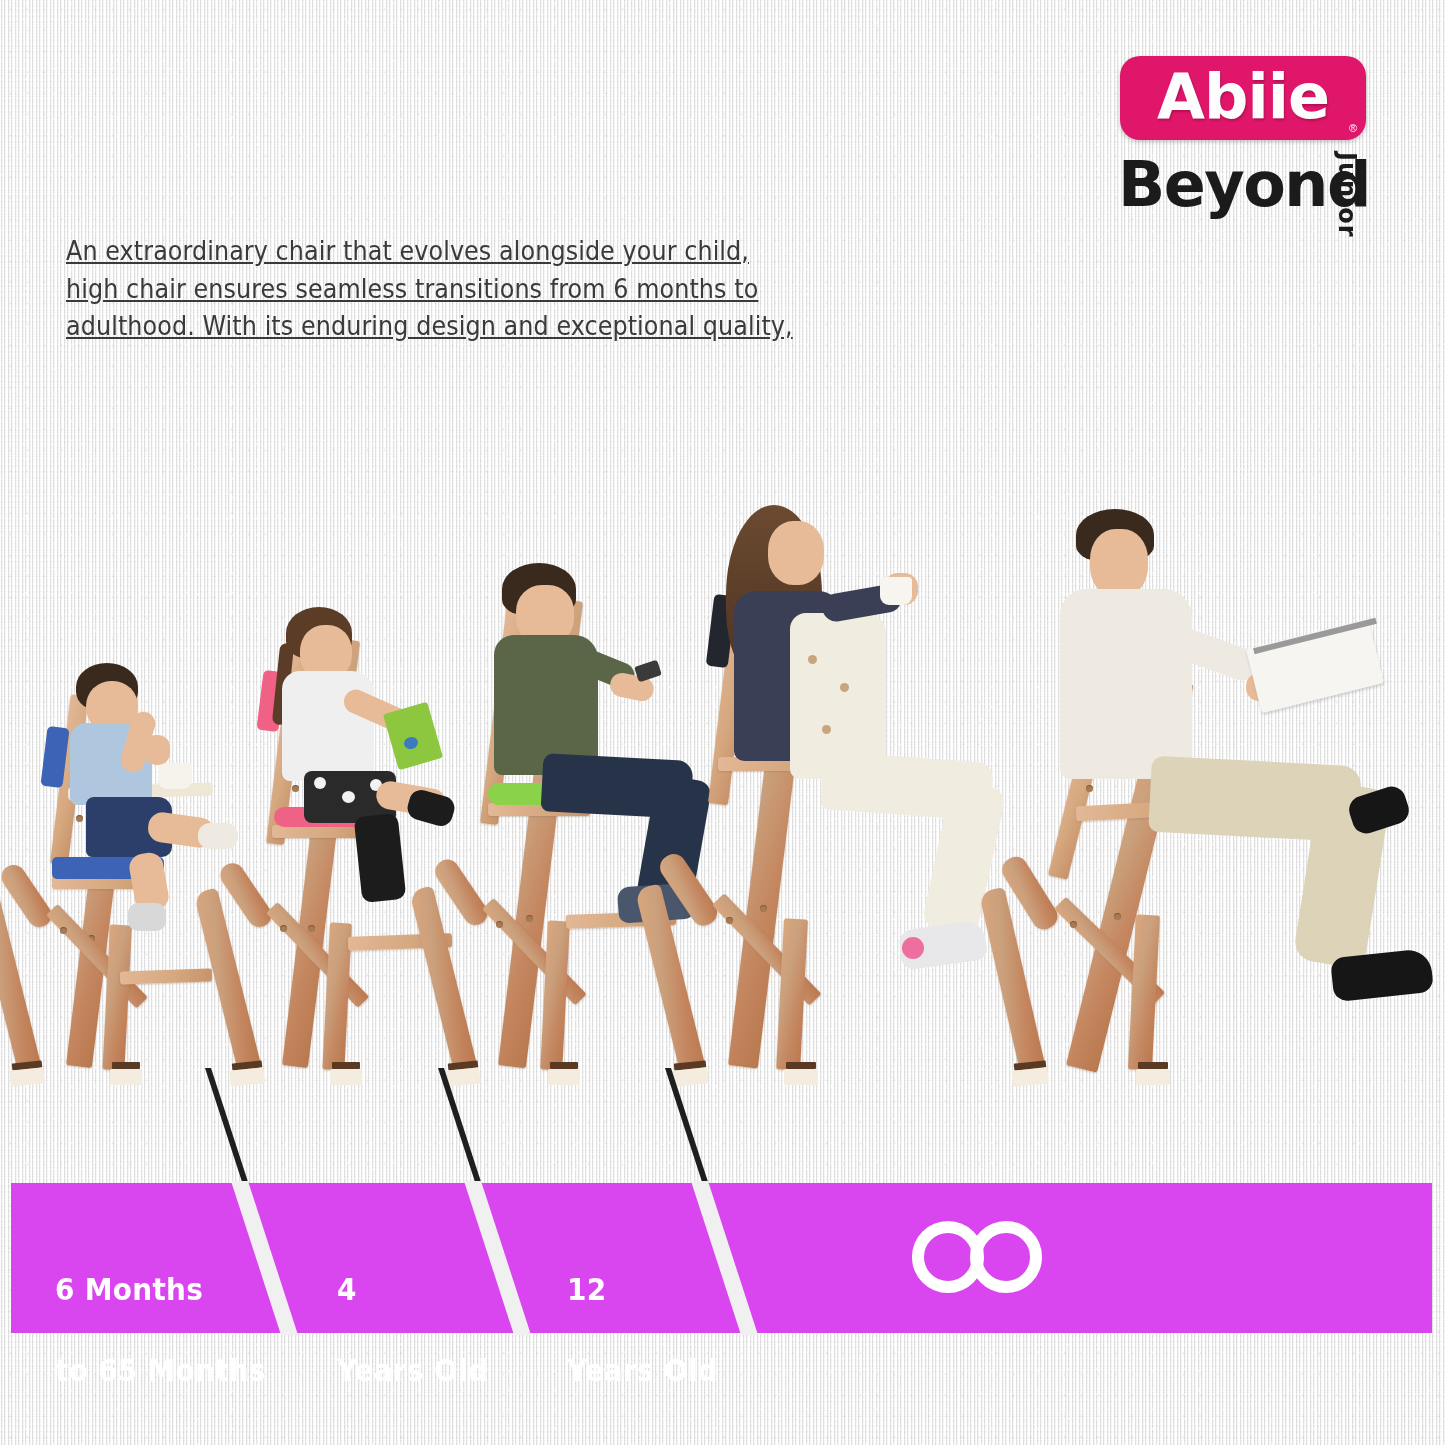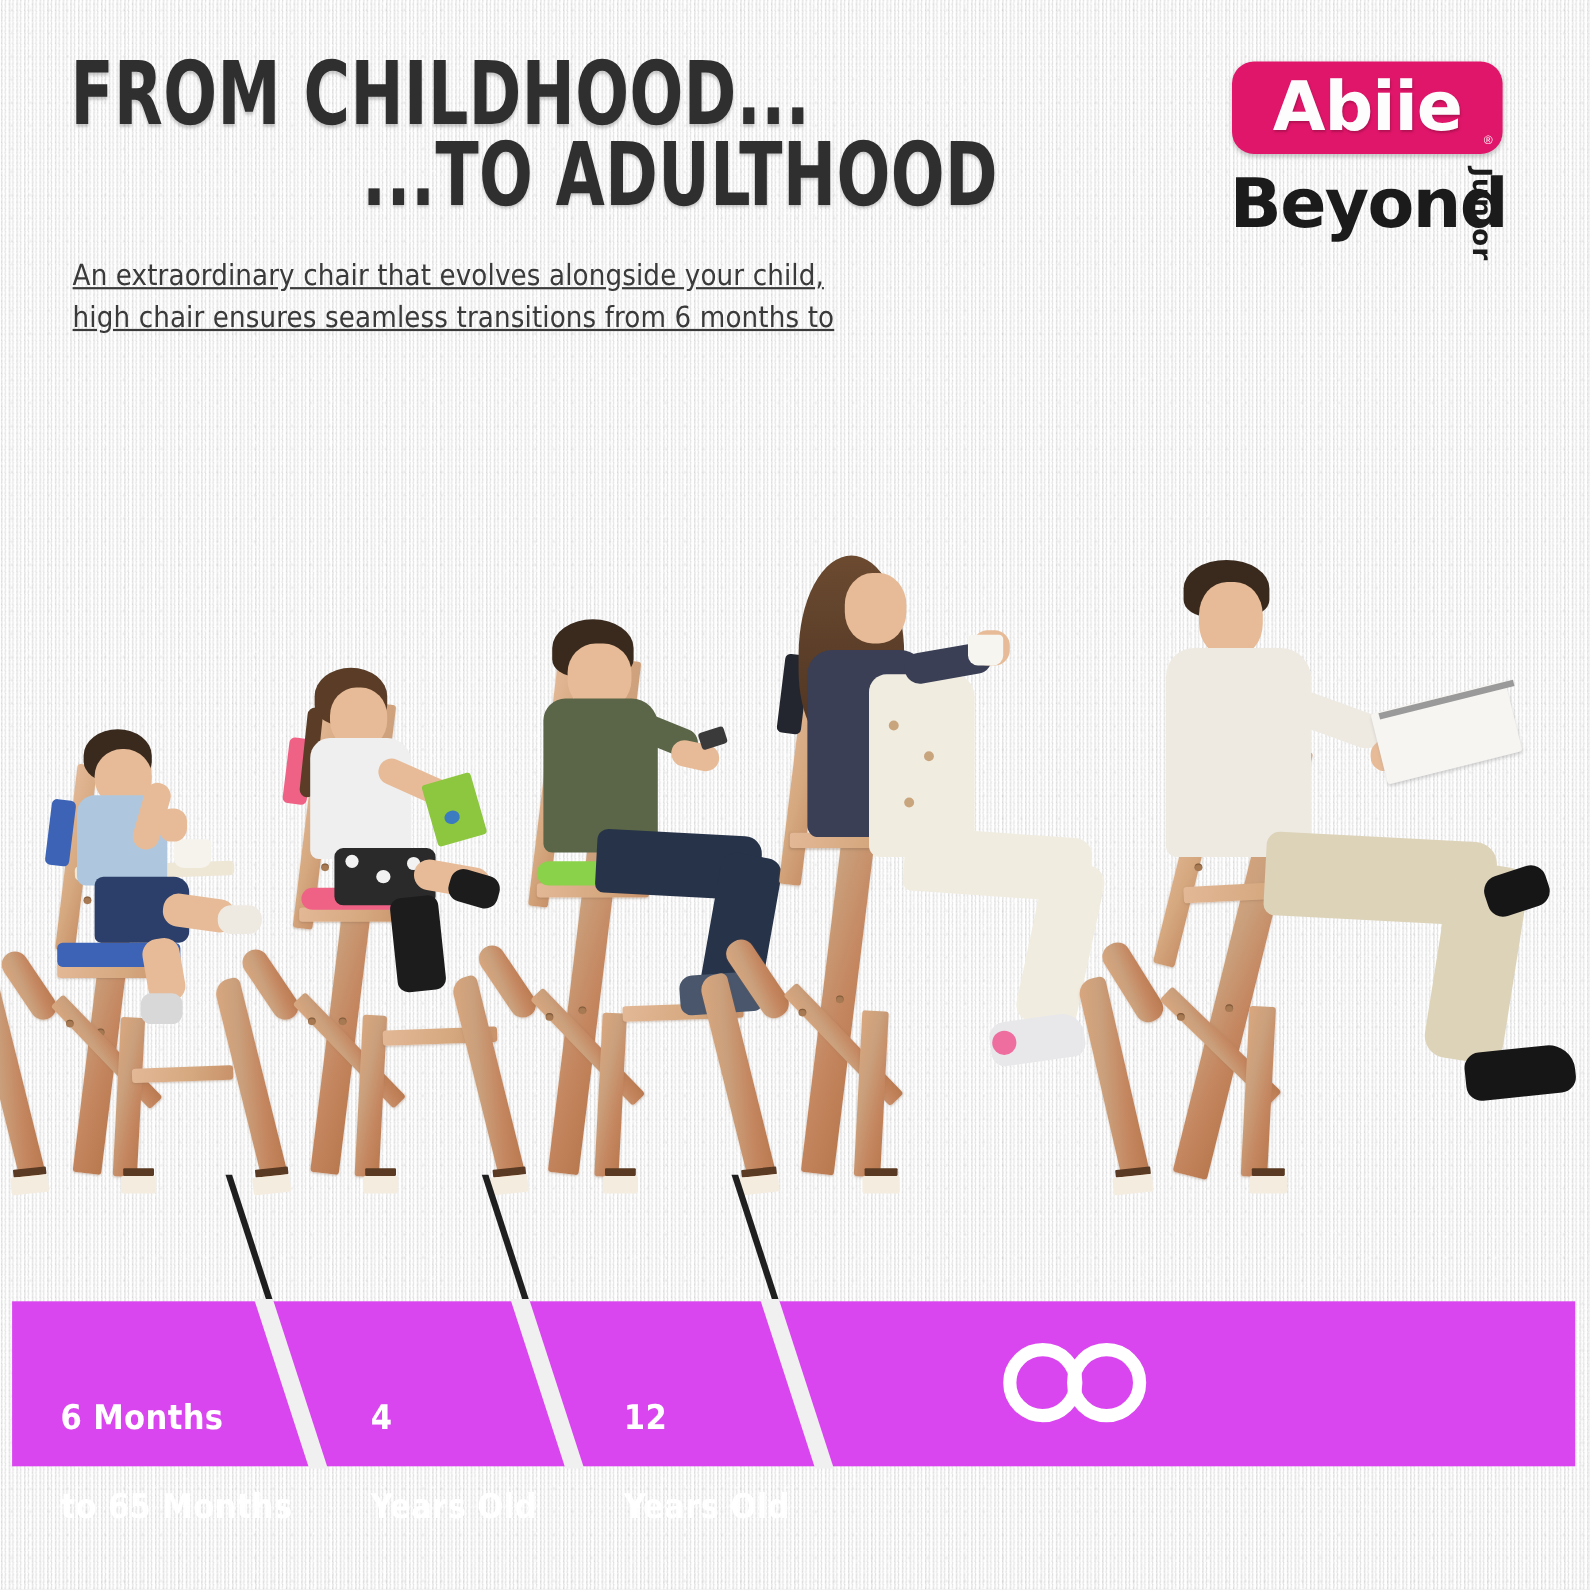--- a/index.html
+++ b/index.html
@@ -124,28 +124,25 @@
     position:absolute;top:0;width:72px;height:72px;border-radius:50%;
     border:12px solid #ffffff;box-sizing:border-box;
   }
 </style>
 </head>
 <body>
 
 <div id="poster">
   <div class="texture"></div>
 
-  <div class="headline">
-    <span class="hl-line1">FROM CHILDHOOD...</span>
-    <span class="hl-line2">...TO ADULTHOOD</span>
-  </div>
 
   <div class="blurb">
     <span>An extraordinary chair that evolves alongside your child,</span>
     <span>high chair ensures seamless transitions from 6 months to</span>
+    <span>adulthood. With its enduring design and exceptional quality,</span>
   </div>
 
   <div class="logo">
     <div class="logo-badge">
       <div class="logo-badge-text">Abiie</div>
       <div class="logo-reg">®</div>
     </div>
     <div class="logo-beyond">Beyond</div>
     <div class="logo-junior">Junior</div>
   </div>

